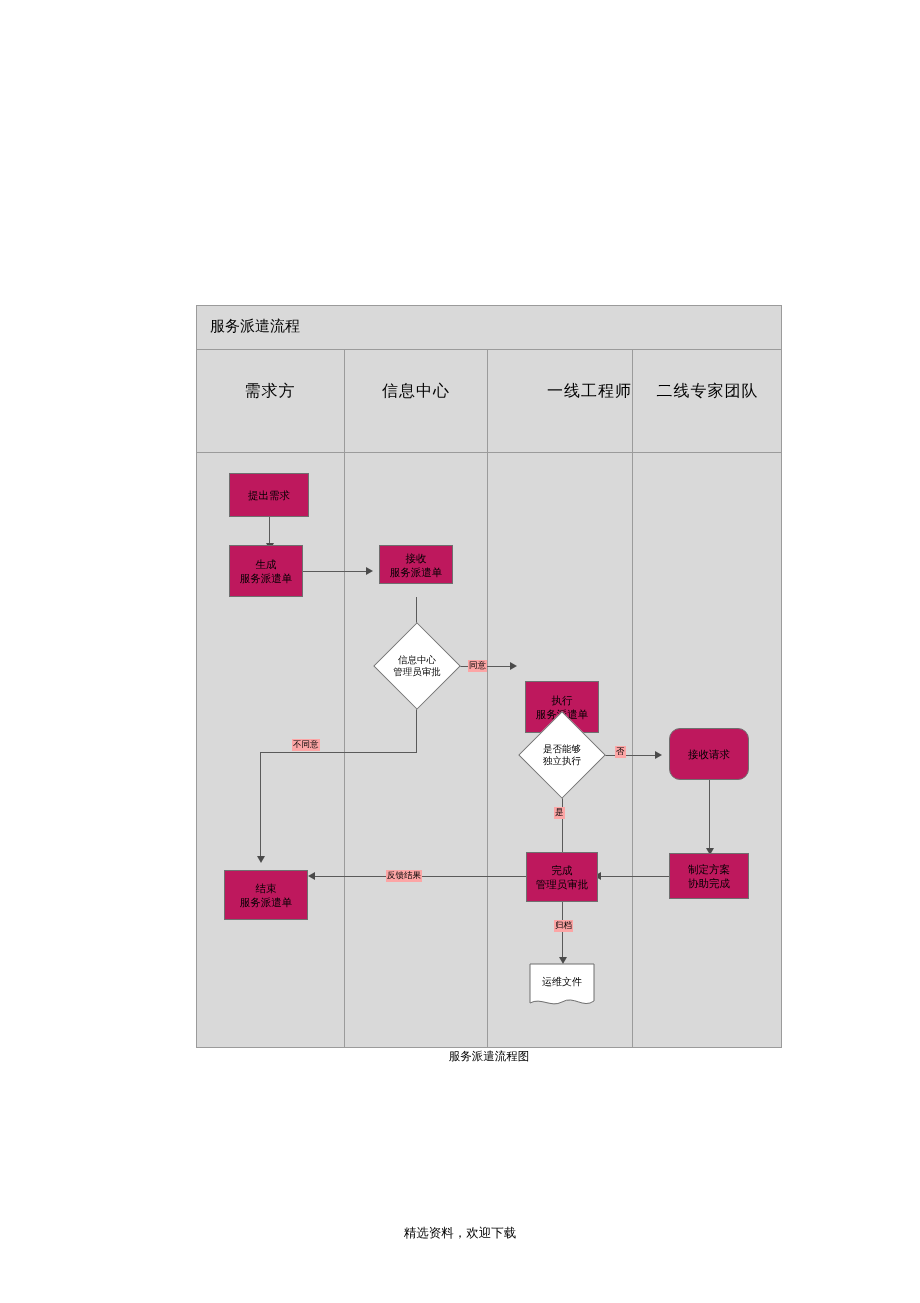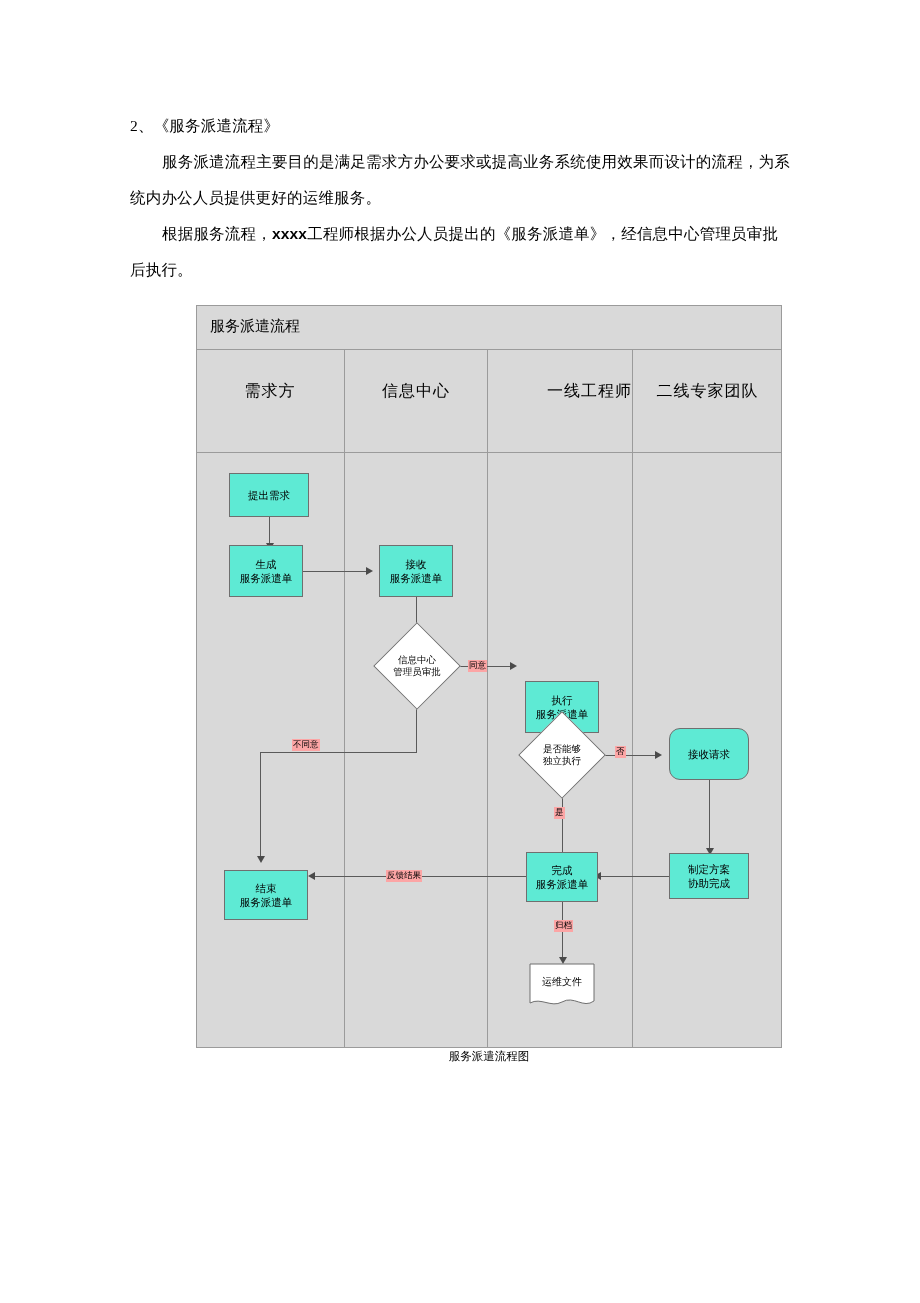--- a/index.html
+++ b/index.html
@@ -89,21 +89,21 @@
     top: 76px;
     text-align: center;
     font-size: 16px;
     letter-spacing: 1px;
     color: #000;
   }
 
   
   .node {
     position: absolute;
-    background: #5eead4;
+    background: #be185d;
     border: 1px solid #6f6f6f;
     box-sizing: border-box;
     font-size: 10.5px;
     line-height: 14px;
     text-align: center;
     display: flex;
     align-items: center;
     justify-content: center;
     color: #000;
     font-family: "Liberation Sans", "DejaVu Sans", sans-serif;
@@ -216,25 +216,20 @@
     text-align: center;
     font-size: 12.5px;
     color: #000;
   }
 </style>
 </head>
 <body>
 
 <div class="page">
 
-  <div class="doc-text">
-    <div class="para">2、《服务派遣流程》</div>
-    <div class="para indent">服务派遣流程主要目的是满足需求方办公要求或提高业务系统使用效果而设计的流程，为系统内办公人员提供更好的运维服务。</div>
-    <div class="para indent"><span>根据服务流程，</span><span class="bold-x">xxxx</span><span>工程师根据办公人员提出的《服务派遣单》，经信息中心管理员审批后执行。</span></div>
-  </div>
 
   <div class="chart-wrap">
     <div class="chart-frame"></div>
 
     <div class="chart-title">服务派遣流程</div>
 
     <div class="header-row"></div>
 
     <div class="col-div" style="left:148px;"></div>
     <div class="col-div" style="left:291px;"></div>
@@ -291,21 +286,21 @@
 
     <div class="node" style="left:33px; top:168px; width:80px; height:44px;">
       <span>提出需求</span>
     </div>
 
     <div class="node" style="left:33px; top:240px; width:74px; height:52px;">
       <span>生成
 服务派遣单</span>
     </div>
 
-    <div class="node" style="left:183px; top:240px; width:74px; height:52px;">
+    <div class="node" style="left:183px; top:240px; width:74px; height:39px;">
       <span>接收
 服务派遣单</span>
     </div>
 
     <div class="diamond-wrap" style="left:177px; top:330px; width:88px; height:62px;">
       <div class="diamond-shape"></div>
       <div class="diamond-label">信息中心
 管理员审批</div>
     </div>
 
@@ -324,31 +319,32 @@
       <span>接收请求</span>
     </div>
 
     <div class="node" style="left:473px; top:548px; width:80px; height:46px;">
       <span>制定方案
 协助完成</span>
     </div>
 
     <div class="node" style="left:330px; top:547px; width:72px; height:50px;">
       <span>完成
-服务派遣单</span>
+管理员审批</span>
     </div>
 
     <div class="node" style="left:28px; top:565px; width:84px; height:50px;">
       <span>结束
 服务派遣单</span>
     </div>
 
     <div class="doc-node" style="left:333px; top:658px;">
       <svg class="doc-body" viewBox="0 0 66 46" preserveAspectRatio="none">
         <path d="M1 1 H65 V38 C54 46, 45 32, 33 39 C22 45, 12 34, 1 40 Z" fill="#ffffff" stroke="#6f6f6f" stroke-width="1"></path>
       </svg>
       <div class="doc-label">运维文件</div>
     </div>
 
     <div class="chart-caption">服务派遣流程图</div>
   </div>
 
+  <div class="footer-note">精选资料，欢迎下载</div>
 </div>
 
 </body></html>

